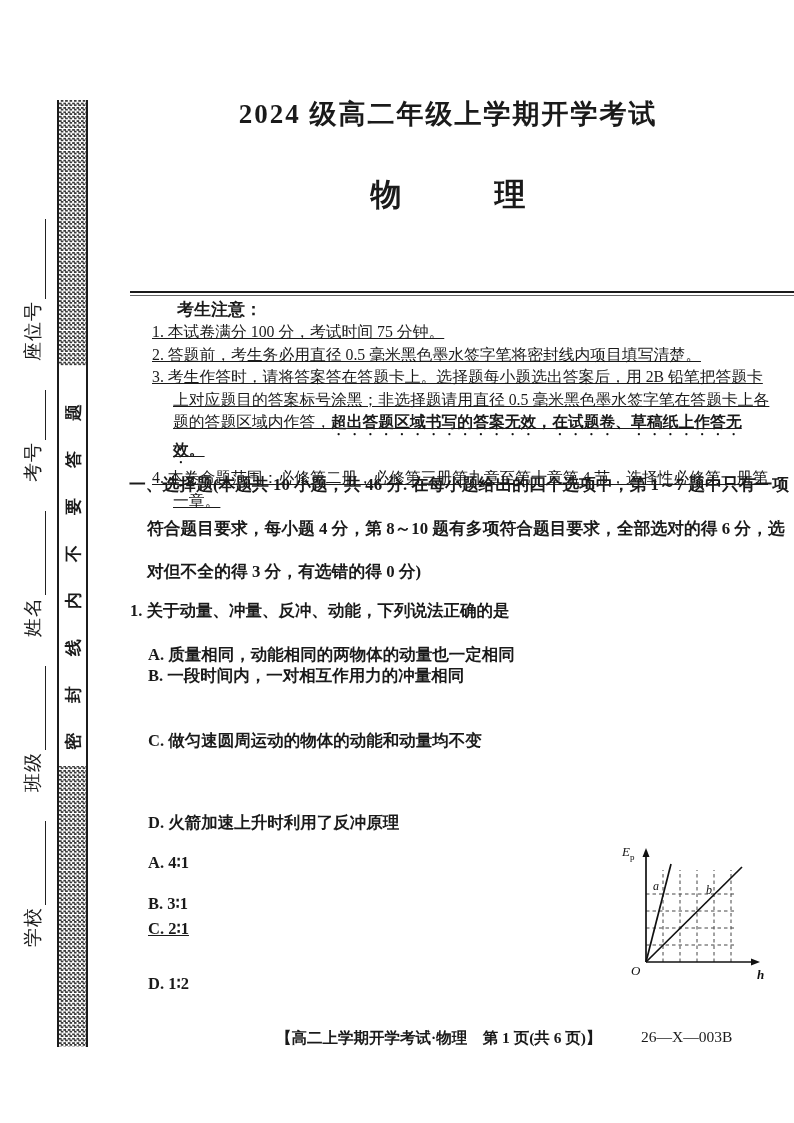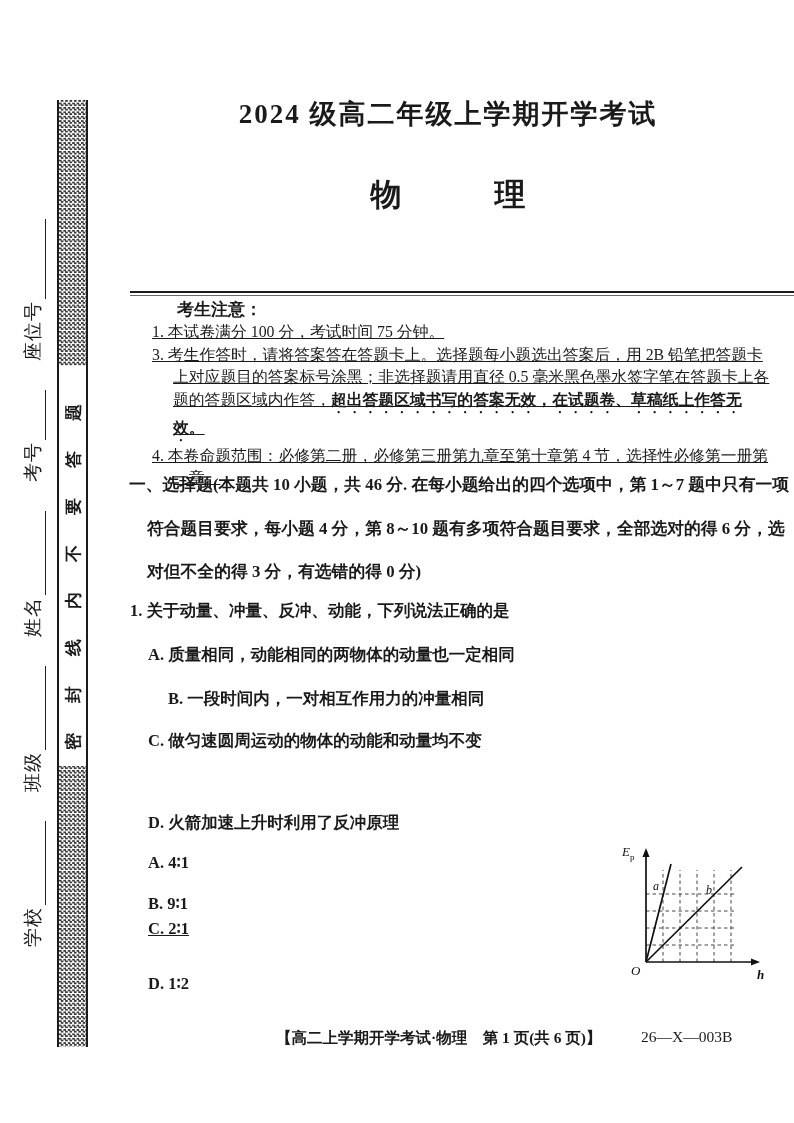--- a/index.html
+++ b/index.html
@@ -96,34 +96,35 @@
     </span>
   </div>
 
   <div class="exam-title">2024 级高二年级上学期开学考试</div>
   <div class="subject-title">物　　　理</div>
   <div class="divider"></div>
 
   <div class="notice-head">考生注意：</div>
   <div class="notice">
     <div class="notice-item">1. 本试卷满分 100 分，考试时间 75 分钟。</div>
+    <div class="notice-item">2. 答题前，考生务必用直径 0.5 毫米黑色墨水签字笔将密封线内项目填写清楚。</div>
     <div class="notice-item"><span>3. 考生作答时，请将答案答在答题卡上。选择题每小题选出答案后，用 2B 铅笔把答题卡上对应题目的答案标号涂黑；非选择题请用直径 0.5 毫米黑色墨水签字笔在答题卡上各题的答题区域内作答，</span><span class="emph">超出答题区域书写的答案无效，在试题卷、草稿纸上作答无效。</span></div>
     <div class="notice-item">4. 本卷命题范围：必修第二册，必修第三册第九章至第十章第 4 节，选择性必修第一册第一章。</div>
   </div>
 
   <div class="section-head">一、选择题(本题共 10 小题，共 46 分. 在每小题给出的四个选项中，第 1～7 题中只有一项符合题目要求，每小题 4 分，第 8～10 题有多项符合题目要求，全部选对的得 6 分，选对但不全的得 3 分，有选错的得 0 分)</div>
 
   <div class="tline" style="top:600px;font-family:Liberation Serif, serif;">1. 关于动量、冲量、反冲、动能，下列说法正确的是</div>
   <div class="tline opt" style="top:644px;">A. 质量相同，动能相同的两物体的动量也一定相同</div>
-  <div class="tline opt" style="top:688px;margin-left:20px;">B. 一段时间内，一对相互作用力的冲量相同</div>
+  <div class="tline opt" style="top:665px;">B. 一段时间内，一对相互作用力的冲量相同</div>
   <div class="tline opt" style="top:730px;">C. 做匀速圆周运动的物体的动能和动量均不变</div>
   <div class="tline opt" style="top:784px;margin-top:28px;">D. 火箭加速上升时利用了反冲原理</div>
 
   <div class="tline opt" style="top:853px;">A. 4∶1</div>
-  <div class="tline opt" style="top:894px;">B. 9∶1</div>
+  <div class="tline opt" style="top:894px;">B. 3∶1</div>
   <div class="tline opt" style="top:919px;text-decoration:underline;">C. 2∶1</div>
   <div class="tline opt" style="top:974px;">D. 1∶2</div>
 
   <svg class="graph" width="160" height="164" viewBox="0 0 160 164">
 
     <g stroke="#444" stroke-width="1" stroke-dasharray="3.5 3">
       <line x1="49" y1="124" x2="49" y2="32"></line>
       <line x1="66" y1="124" x2="66" y2="32"></line>
       <line x1="83" y1="124" x2="83" y2="32"></line>
       <line x1="100" y1="124" x2="100" y2="32"></line>

